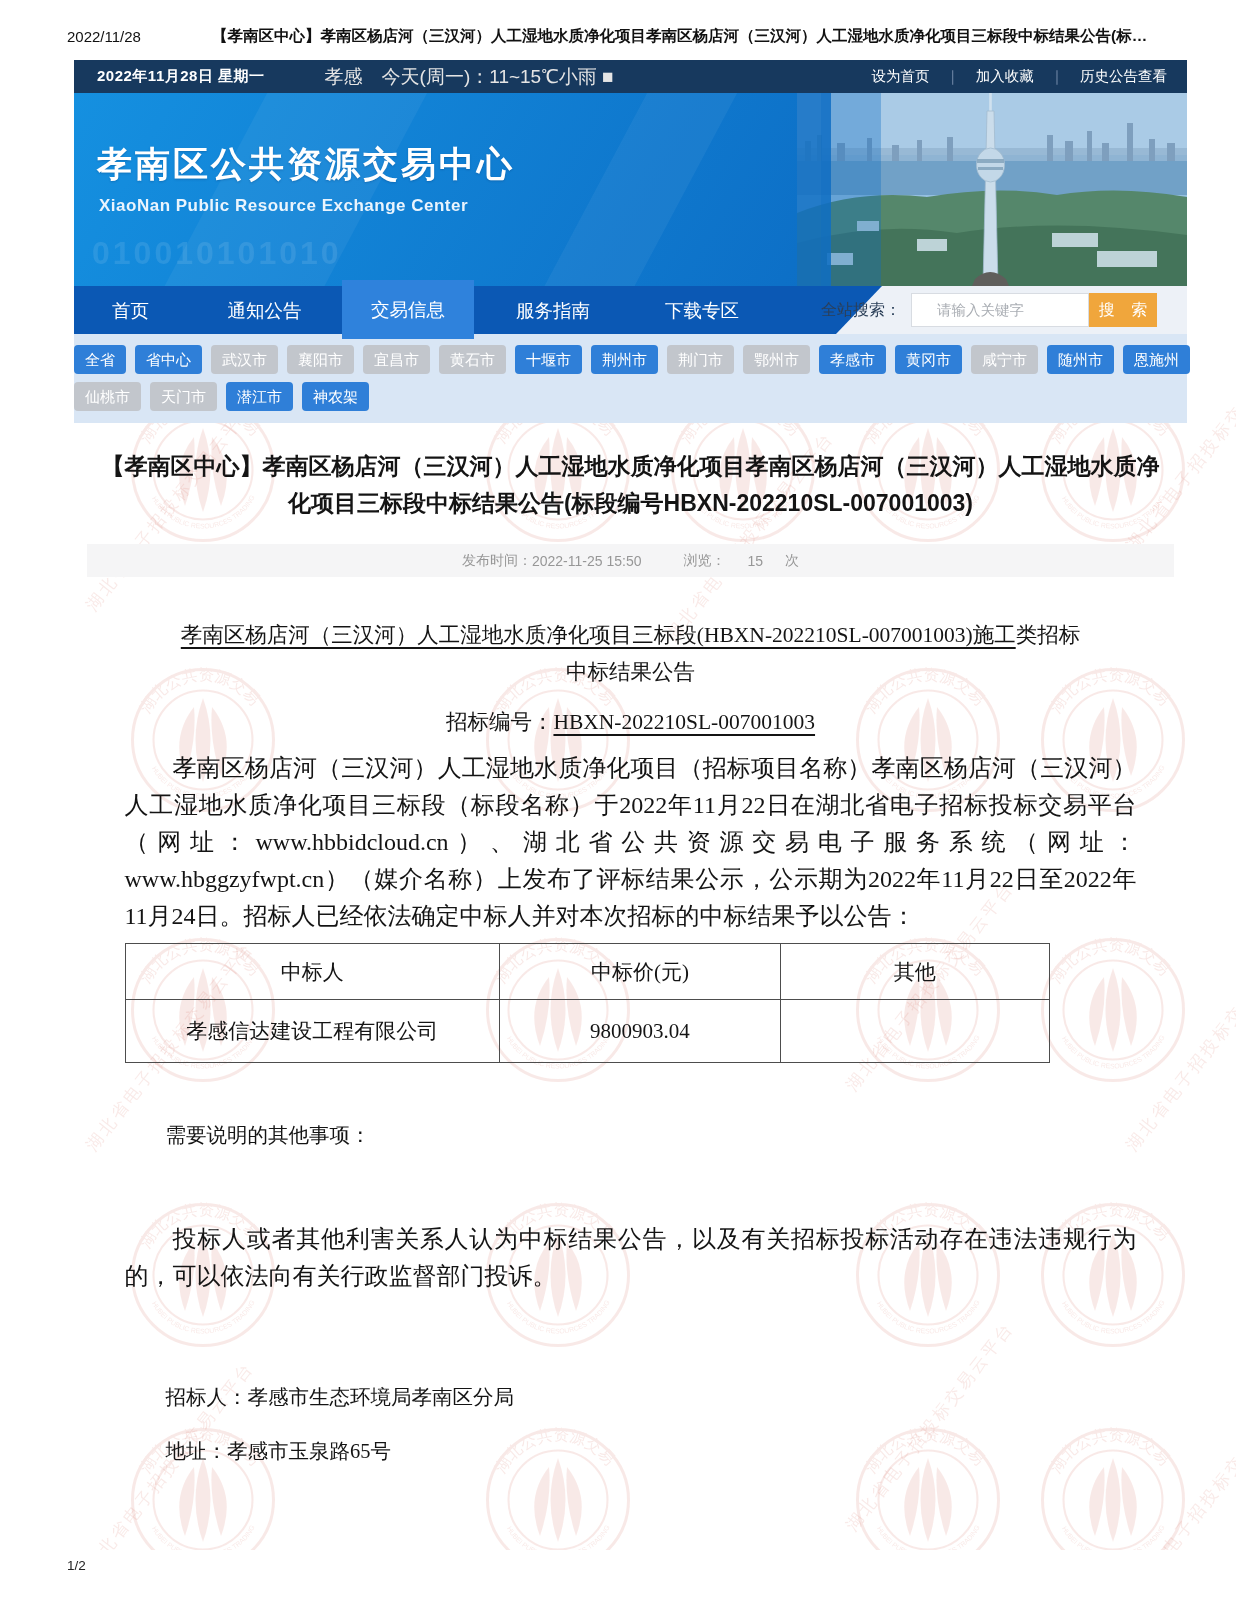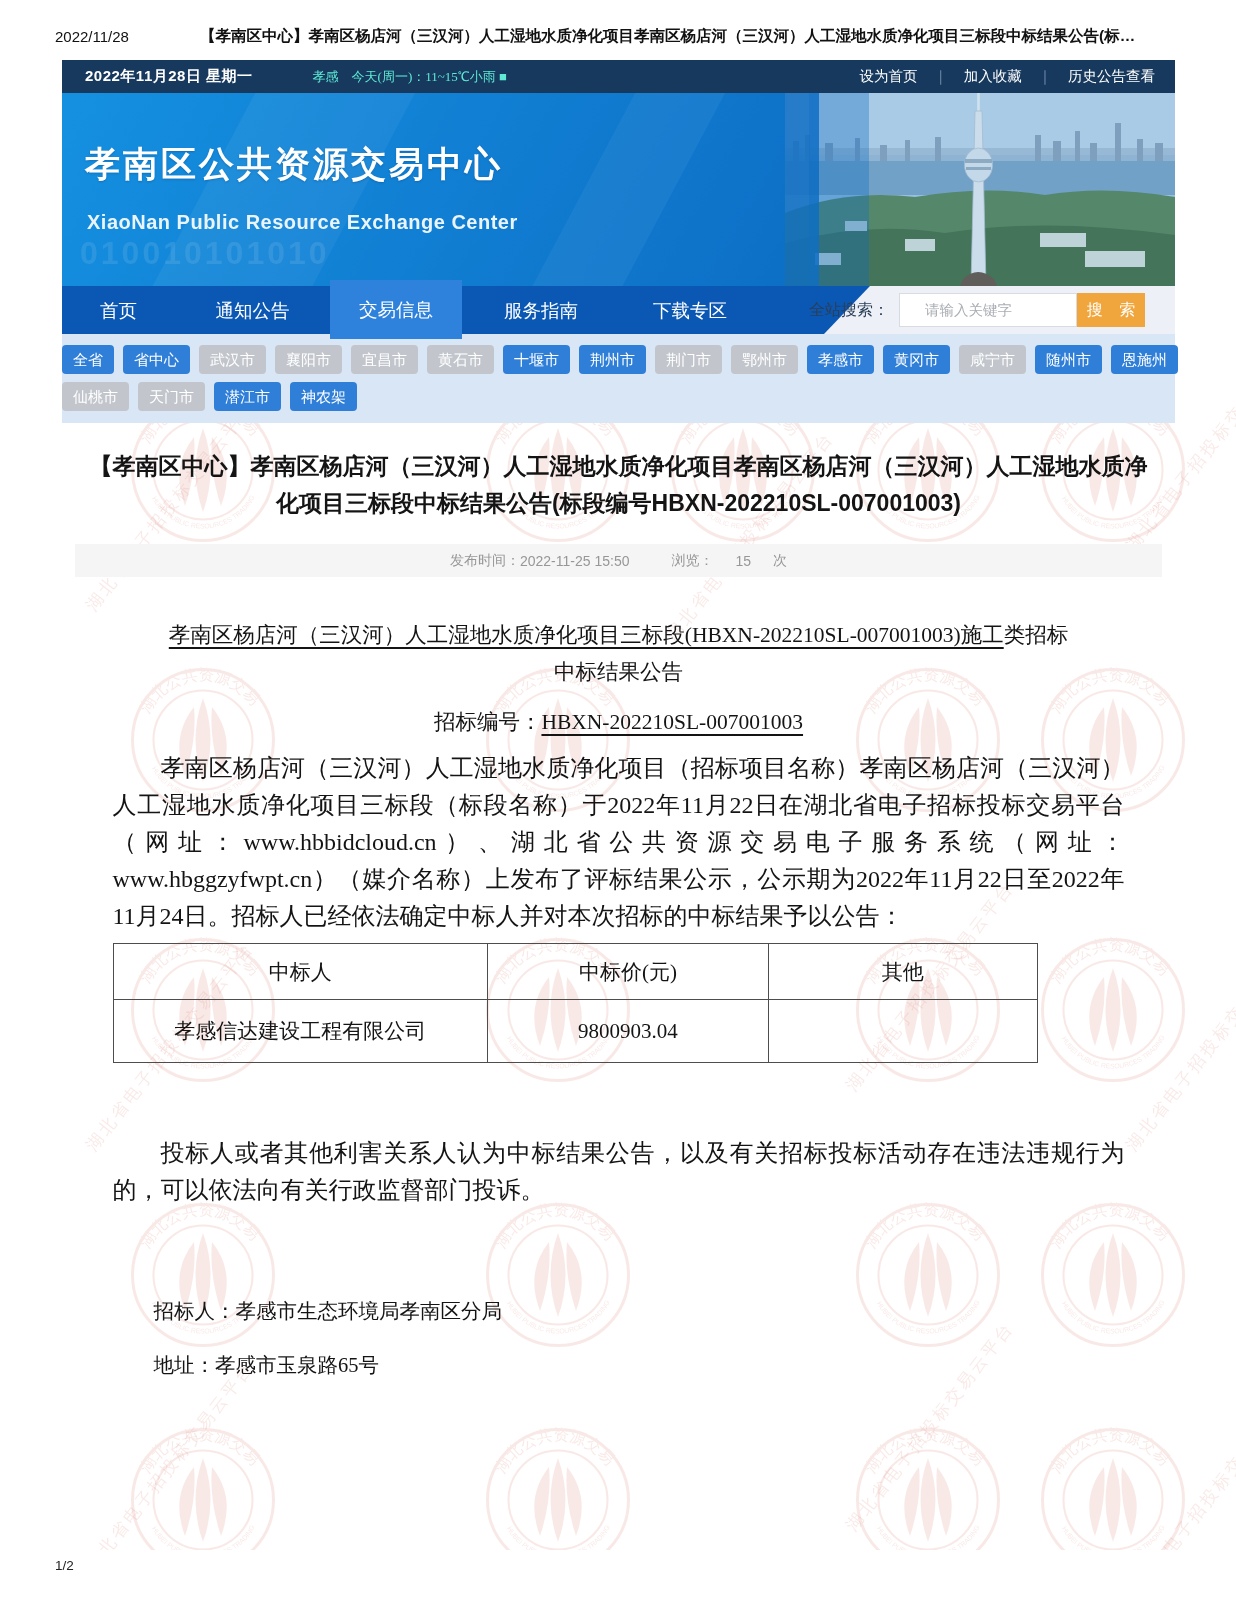--- a/index.html
+++ b/index.html
@@ -10,29 +10,29 @@
   .print-header { position:absolute; top:26px; left:55px; right:58px; display:flex; align-items:center; z-index:5; }
   .print-date { font-size:15px; color:#111; flex:0 0 145px; }
   .print-title { flex:1; font-size:15.5px; font-weight:600; color:#111; white-space:nowrap; overflow:hidden; text-overflow:ellipsis; }
   .print-footer { position:absolute; left:55px; right:58px; top:1558px; display:flex; justify-content:space-between; font-size:13.5px; color:#222; z-index:5; }
 
   
   .site { position:absolute; left:62px; top:60px; width:1113px; z-index:2; }
 
   .topbar { height:33px; background:var(--topbar-navy); color:#fff; display:flex; align-items:center; padding:0 20px 0 23px; font-size:15px; }
   .topbar-date { font-weight:bold; letter-spacing:.5px; }
-  .topbar-weather { margin-left:60px; font-family:Liberation Serif, serif; font-size:13px; color:#5eead4; }
+  .topbar-weather { margin-left:60px; font-family:Liberation Sans, sans-serif; font-size:19px; color:#e5e5e5; }
   .topbar-links { margin-left:auto; display:flex; align-items:center; font-size:14.5px; }
   .topbar-links .lnk { cursor:pointer; }
   .topbar-links .sep { margin:0 16px; color:#7e94b2; }
 
   .banner { position:relative; height:193px; background:linear-gradient(120deg, var(--banner-blue-1) 0%, var(--banner-blue-2) 75%); overflow:hidden; }
   .banner-streak { position:absolute; background:rgba(255,255,255,0.05); transform:skewX(-28deg); }
   .banner-title { position:absolute; left:23px; top:48px; color:#fff; font-size:35px; font-weight:bold; letter-spacing:3px; text-shadow:0 1px 2px rgba(0,40,90,.25); }
-  .banner-sub { position:absolute; left:25px; top:118px; color:#eaf4fd; font-size:20px; font-weight:bold; letter-spacing:.5px; }
+  .banner-sub { position:absolute; left:25px; top:103px; color:#eaf4fd; font-size:17px; font-weight:bold; letter-spacing:.5px; }
   .banner-binary { position:absolute; left:18px; bottom:14px; color:rgba(255,255,255,0.10); font-size:32px; font-weight:bold; letter-spacing:3px; }
   .banner-photo { position:absolute; right:0; top:0; width:390px; height:193px; }
 
   .navbar { position:relative; height:48px; background:#edf1f7; }
   .nav-bg { position:absolute; left:0; top:0; height:48px; width:808px; background:var(--nav-blue);
             clip-path:polygon(0 0, 100% 0, calc(100% - 46px) 100%, 0 100%); }
   .nav-tabs { position:absolute; left:0; top:0; height:48px; display:flex; }
   .nav-tab { color:#fff; font-size:18.5px; display:flex; align-items:center; justify-content:center; cursor:pointer; }
   .nav-tab:nth-child(1){ width:113px; } .nav-tab:nth-child(2){ width:155px; }
   .nav-tab:nth-child(3){ width:132px; } .nav-tab:nth-child(4){ width:158px; }
@@ -79,21 +79,21 @@
 
   .note-heading { margin-top:58px; font-size:20.5px; text-indent:2em; }
   .para2 { margin-top:72px; }
   .bidder-line { margin-top:88px; font-size:20.5px; text-indent:2em; }
   .address-line { margin-top:26px; font-size:20.5px; text-indent:2em; }
 
   
   #wm-layer { position:absolute; left:0; top:335px; width:1236px; height:1215px; z-index:1; pointer-events:none; overflow:hidden; }
   .wm-seal { position:absolute; width:150px; height:150px; opacity:.16; }
   .wm-diag { position:absolute; color:rgba(217,122,110,0.16); font-size:17px; letter-spacing:3px; transform:rotate(-52deg); white-space:nowrap; font-family:"Liberation Sans", sans-serif; }
-  .site, .print-header, .print-footer { z-index:2; }
+  .site, .print-header, .print-footer { z-index:2;margin-left:12px; }
   .content-above { position:relative; z-index:2; }
 </style>
 </head>
 <body>
 
 <div id="page">
 
   <div class="print-header">
     <div class="print-date">2022/11/28</div>
     <div class="print-title">【孝南区中心】孝南区杨店河（三汉河）人工湿地水质净化项目孝南区杨店河（三汉河）人工湿地水质净化项目三标段中标结果公告(标…</div>
@@ -543,20 +543,21 @@
           </thead>
         <tbody id="tbl-body">
             <tr>
               <td>孝感信达建设工程有限公司</td>
               <td>9800903.04</td>
               <td></td>
             </tr>
           </tbody>
       </table>
 
+      <div class="note-heading">需要说明的其他事项：</div>
       <p class="para para2">投标人或者其他利害关系人认为中标结果公告，以及有关招标投标活动存在违法违规行为的，可以依法向有关行政监督部门投诉。</p>
       <div class="bidder-line">招标人：孝感市生态环境局孝南区分局</div>
       <div class="address-line">地址：孝感市玉泉路65号</div>
     </div>
   </div>
 
   <div class="print-footer">
     <span>1/2</span>
   </div>
 

